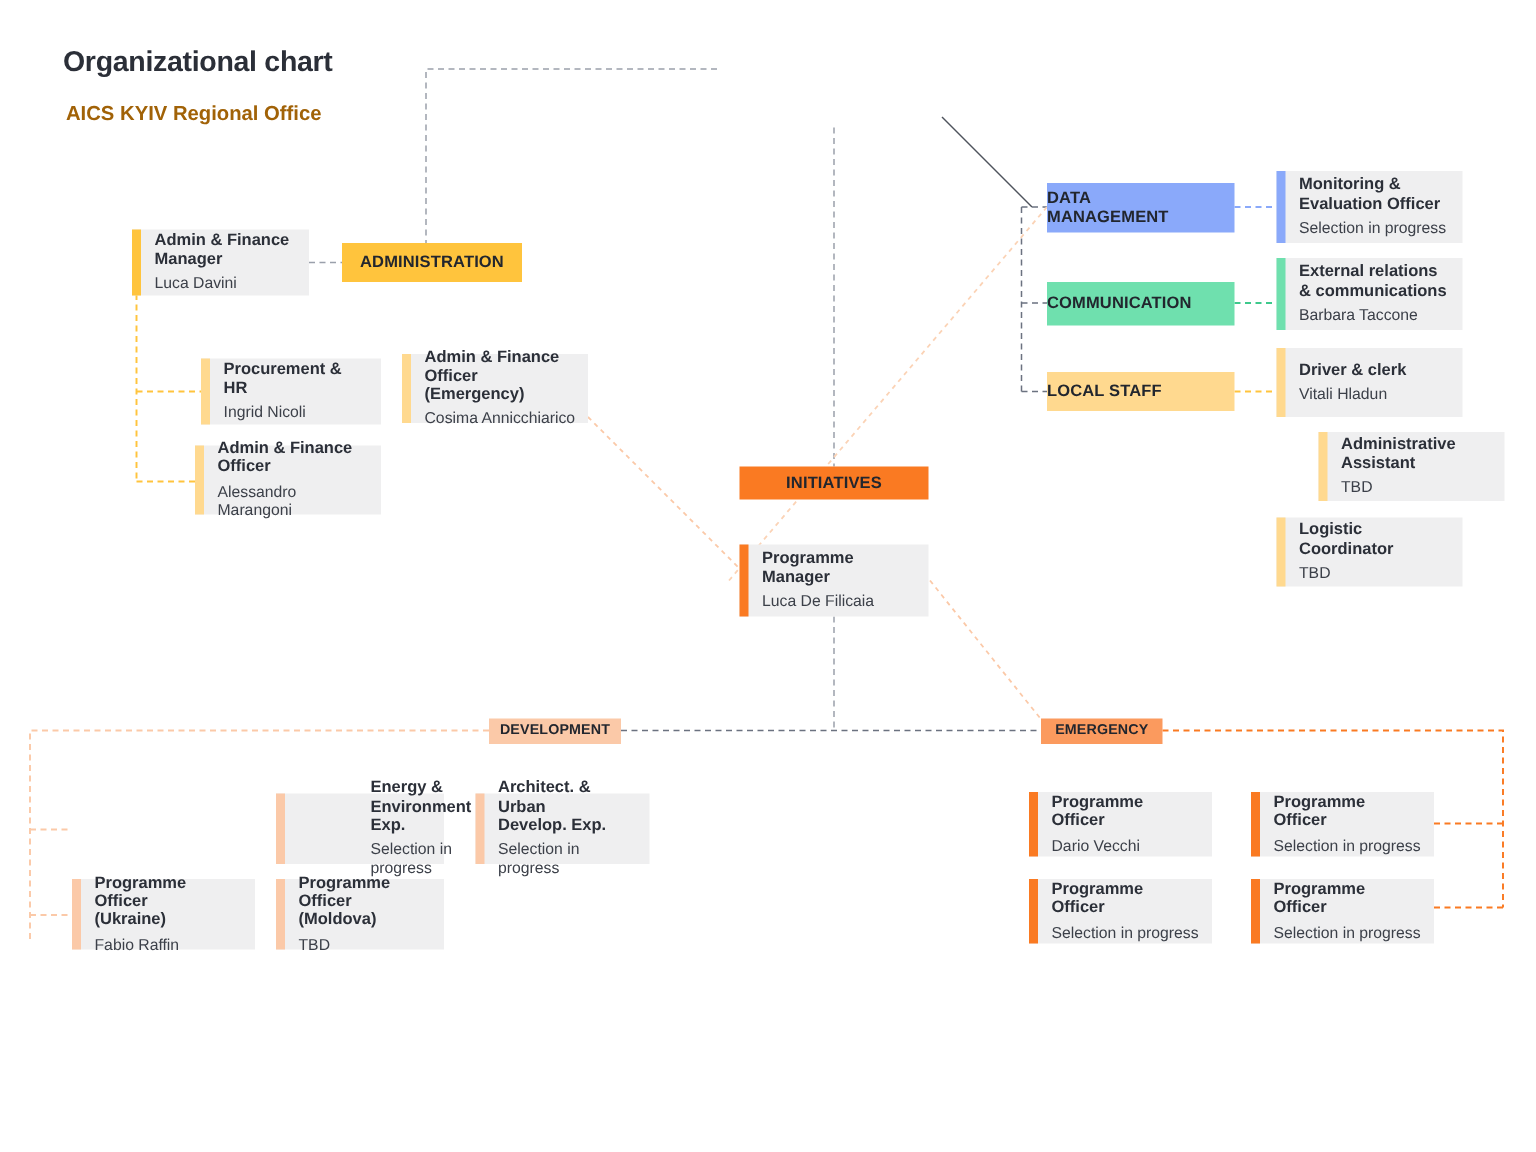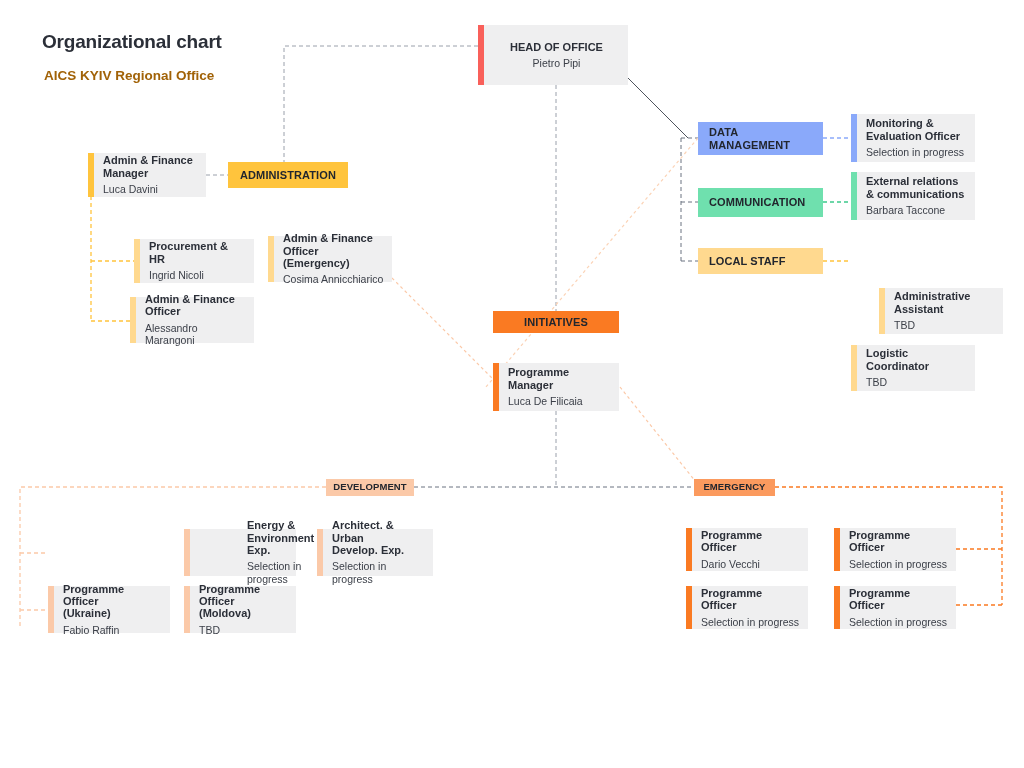--- a/index.html
+++ b/index.html
@@ -86,21 +86,21 @@
     box-sizing: border-box;
     display: flex;
     align-items: center;
     font-size: 11px;
     font-weight: bold;
     color: #22262e;
     letter-spacing: 0.1px;
     line-height: 1.15;
     white-space: pre-line;
   }
-  .chip.pad-l { padding-left: 11px; }
+  .chip.pad-l { }
   .chip.ctr { justify-content: center; text-align: center; }
 </style>
 </head>
 <body>
 
 <div id="canvas">
 
   <svg id="wires" viewBox="0 0 1024 768" xmlns="http://www.w3.org/2000/svg">
 
     <path d="M478 46 L284 46 L284 160" stroke="#9aa0ab" stroke-width="1" fill="none" stroke-dasharray="4 3"></path>
@@ -139,27 +139,20 @@
     <path d="M20 610 L48 610" stroke="#fbc9a8" stroke-width="1.3" fill="none" stroke-dasharray="4 3"></path>
 
     <path d="M775 487 L1002 487 L1002 605" stroke="#fa7a22" stroke-width="1.3" fill="none" stroke-dasharray="4 3"></path>
     <path d="M1002 549 L956 549" stroke="#fa7a22" stroke-width="1.3" fill="none" stroke-dasharray="4 3"></path>
     <path d="M1002 605 L956 605" stroke="#fa7a22" stroke-width="1.3" fill="none" stroke-dasharray="4 3"></path>
   </svg>
 
   <div class="title">Organizational chart</div>
   <div class="subtitle">AICS KYIV Regional Office</div>
 
-  <div class="card center" style="left:478px; top:25px; width:150px; height:60px;">
-    <div class="bar" style="background: rgb(249, 96, 90);"></div>
-    <div class="body">
-      <div class="role">HEAD OF OFFICE</div>
-      <div class="person">Pietro Pipi</div>
-    </div>
-  </div>
 
   <div class="chip ctr" style="left: 228px; top: 162px; width: 120px; height: 26px; background: rgb(255, 196, 61);">ADMINISTRATION</div>
 
   <div class="chip pad-l" style="left: 698px; top: 122px; width: 125px; height: 33px; background: rgb(138, 169, 250);">DATA
 MANAGEMENT</div>
 
   <div class="chip pad-l" style="left: 698px; top: 188px; width: 125px; height: 29px; background: rgb(111, 224, 174);">COMMUNICATION</div>
 
   <div class="chip pad-l" style="left: 698px; top: 248px; width: 125px; height: 26px; background: rgb(255, 217, 143);">LOCAL STAFF</div>
 
@@ -215,20 +208,27 @@
 
   <div class="card" style="left:851px; top:172px; width:124px; height:48px;">
     <div class="bar" style="background: rgb(111, 224, 174);"></div>
     <div class="body">
       <div class="role">External relations
 &amp; communications</div>
       <div class="person">Barbara Taccone</div>
     </div>
   </div>
 
+  <div class="card" style="left:851px; top:232px; width:124px; height:46px;">
+    <div class="bar" style="background: rgb(255, 217, 143);"></div>
+    <div class="body">
+      <div class="role">Driver &amp; clerk</div>
+      <div class="person">Vitali Hladun</div>
+    </div>
+  </div>
 
   <div class="card" style="left:879px; top:288px; width:124px; height:46px;">
     <div class="bar" style="background: rgb(255, 217, 143);"></div>
     <div class="body">
       <div class="role">Administrative
 Assistant</div>
       <div class="person">TBD</div>
     </div>
   </div>
 

